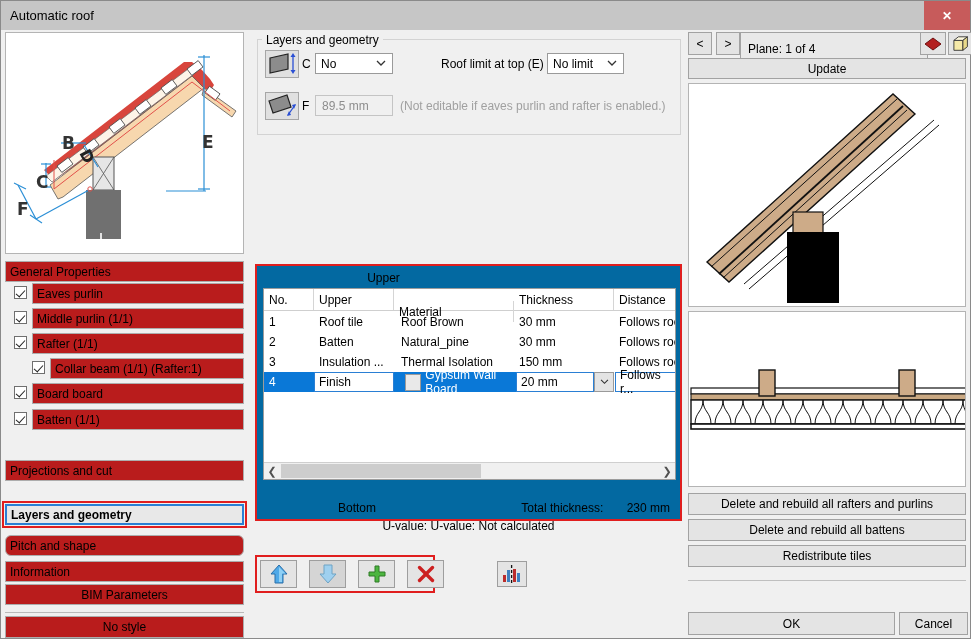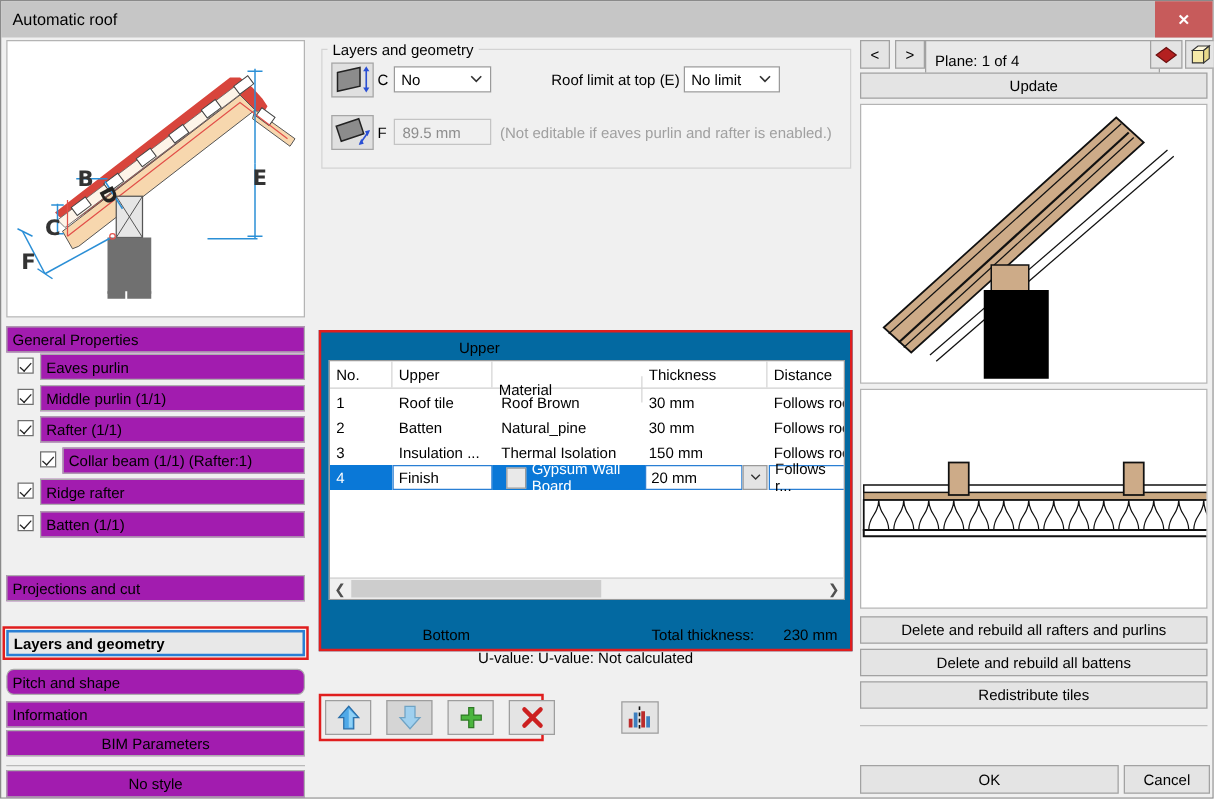--- a/index.html
+++ b/index.html
@@ -47,21 +47,21 @@
   }
   #preview-box {
     position: absolute; left: 0; top: 0; width: 239px; height: 222px;
     background: #ffffff;
     border: 1px solid #b4b4b4;
     box-sizing: border-box;
     overflow: hidden;
   }
   .listbtn {
     position: absolute; left: 0; height: 21px;
-    background: #a21caf;
+    background: #b91c1c;
     border: 1px solid #adadad;
     box-sizing: border-box;
     font-size: 12px;
     display: flex; align-items: center;
     padding-left: 4px;
     cursor: pointer;
     white-space: nowrap;
     overflow: hidden;
   }
   .listbtn.center { justify-content: center; padding-left: 0; }
@@ -391,21 +391,21 @@
         <span>Rafter (1/1)</span>
       </div>
 
     <div class="cbx" style="left:27px; top:329px;"></div>
     <div class="listbtn" style="top:326px; left:45px; width:194px;">
         <span>Collar beam (1/1) (Rafter:1)</span>
       </div>
 
     <div class="cbx" style="left:9px;  top:354px;"></div>
     <div class="listbtn" style="top:351px; left:27px; width:212px;">
-        <span>Ridge rafter</span>
+        <span>Board board</span>
       </div>
 
     <div class="cbx" style="left:9px;  top:380px;"></div>
     <div class="listbtn" style="top:377px; left:27px; width:212px;">
         <span>Batten (1/1)</span>
       </div>
 
     <div class="listbtn" style="top:428px; width:239px;">
         <span>Projections and cut</span>
       </div>

